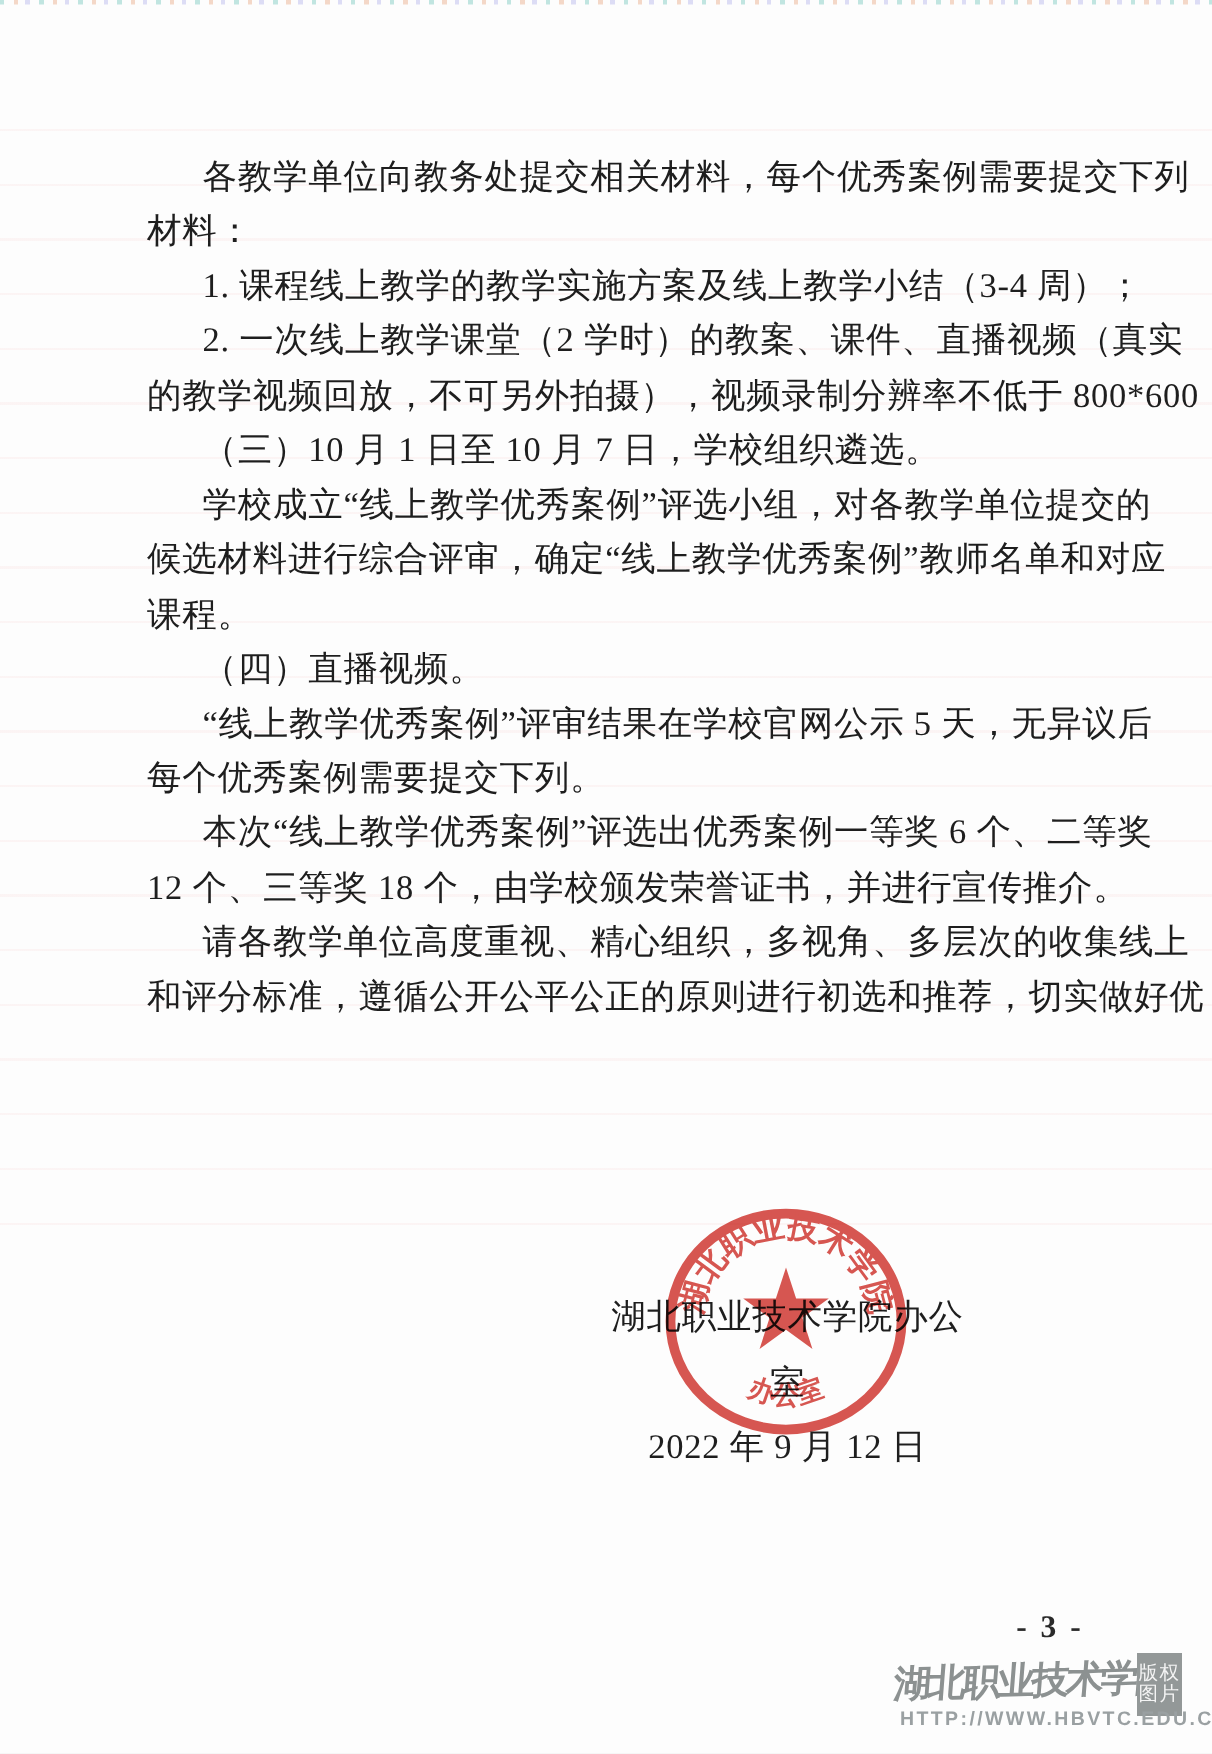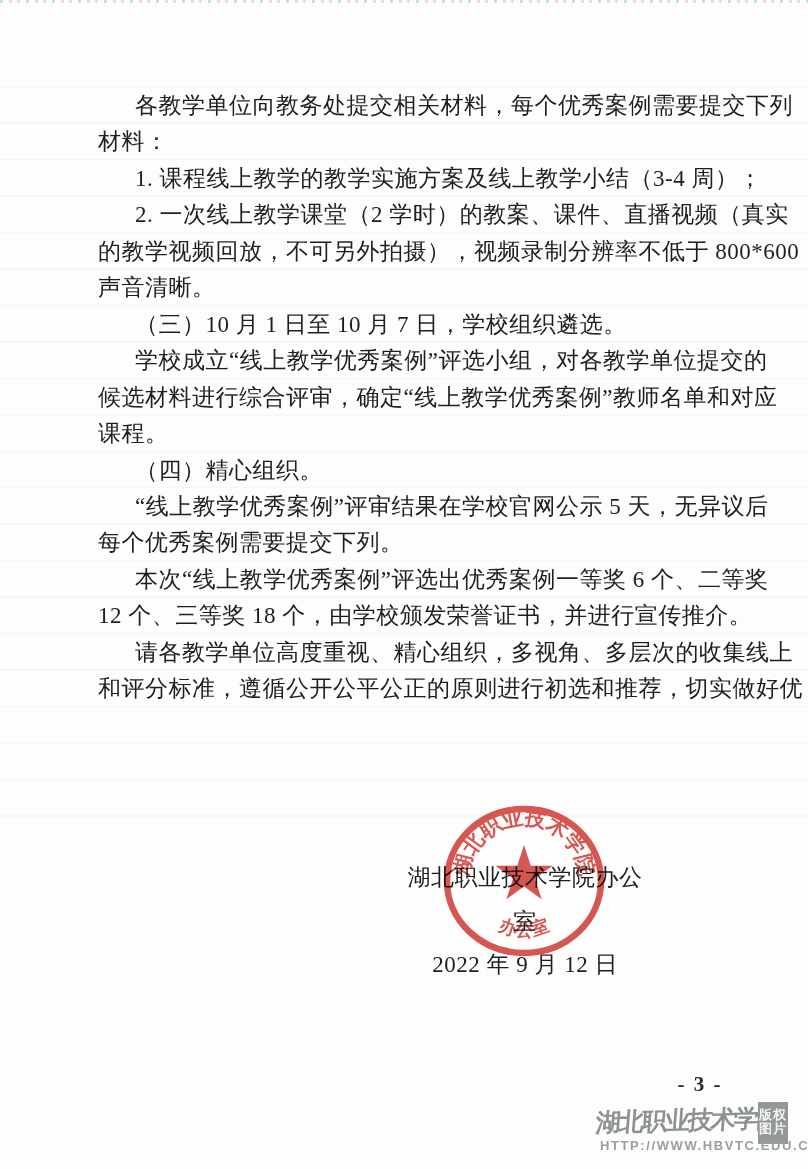--- a/index.html
+++ b/index.html
@@ -17,21 +17,21 @@
       rgba(160,160,230,.35) 17px 20px, rgba(255,255,255,0) 20px 26px);
   }
   
   .scan-bands{
     position:absolute;left:0;top:86px;width:808px;height:734px;
     background:repeating-linear-gradient(180deg,
       rgba(235,130,130,.07) 0 1.5px, rgba(255,255,255,0) 1.5px 36.45px);
     pointer-events:none;
   }
   .doc-text{
-    position:absolute;left:98px;top:88px;width:668px;
+    position:absolute;left:98px;top:100px;width:668px;
     font-size:23px;line-height:36.45px;letter-spacing:.5px;
     color:#1e1e1e;
   }
   .line{white-space:nowrap;}
   .line.indent{text-indent:37px;}
   .bold{font-weight:normal;}
   .signature{
     position:absolute;left:400px;top:856px;width:250px;
     text-align:center;font-size:23px;line-height:43.5px;
     color:#1e1e1e;letter-spacing:.5px;
@@ -49,21 +49,21 @@
   .watermark{position:absolute;left:560px;top:1100px;width:248px;height:60px;}
   .wm-script{
     position:absolute;left:36px;top:4px;width:162px;
     font-size:25px;font-weight:900;color:#8c9191;letter-spacing:-2px;
     transform:rotate(-1.5deg) skewX(-6deg);white-space:nowrap;
     font-family:"Liberation Serif",serif;
   }
   .wm-badge{
     position:absolute;left:198px;top:2px;width:30px;height:42px;
     background:#939898;color:#f4f4f4;font-size:13px;line-height:14px;
-    font-weight:bold;text-align:center;padding-top:6px;box-sizing:border-box;
+    font-weight:normal;text-align:center;padding-top:6px;box-sizing:border-box;
     font-family:"Liberation Sans",sans-serif;letter-spacing:1px;
   }
   .wm-url{
     position:absolute;left:40px;top:38px;width:200px;
     font-size:13px;font-weight:bold;color:#9aa0a2;letter-spacing:1.6px;
     font-family:"Liberation Sans",sans-serif;white-space:nowrap;
   }
 </style>
 </head>
 <body>
@@ -72,26 +72,25 @@
 
   <div class="scan-strip"></div>
   <div class="scan-bands"></div>
 
   <div class="doc-text" id="doc-lines">
       <div class="line indent">各教学单位向教务处提交相关材料，每个优秀案例需要提交下列</div>
       <div class="line">材料：</div>
       <div class="line indent">1. 课程线上教学的教学实施方案及线上教学小结（3-4 周）；</div>
       <div class="line indent">2. 一次线上教学课堂（2 学时）的教案、课件、直播视频（真实</div>
       <div class="line">的教学视频回放，不可另外拍摄），视频录制分辨率不低于 800*600，</div>
-      <div class="line">声音清晰。</div>
       <div class="line indent bold">（三）10 月 1 日至 10 月 7 日，学校组织遴选。</div>
       <div class="line indent">学校成立“线上教学优秀案例”评选小组，对各教学单位提交的</div>
       <div class="line">候选材料进行综合评审，确定“线上教学优秀案例”教师名单和对应</div>
       <div class="line">课程。</div>
-      <div class="line indent bold">（四）精心组织。</div>
+      <div class="line indent bold">（四）直播视频。</div>
       <div class="line indent">“线上教学优秀案例”评审结果在学校官网公示 5 天，无异议后</div>
       <div class="line">每个优秀案例需要提交下列。</div>
       <div class="line indent">本次“线上教学优秀案例”评选出优秀案例一等奖 6 个、二等奖</div>
       <div class="line">12 个、三等奖 18 个，由学校颁发荣誉证书，并进行宣传推介。</div>
       <div class="line indent">请各教学单位高度重视、精心组织，多视角、多层次的收集线上</div>
       <div class="line">和评分标准，遵循公开公平公正的原则进行初选和推荐，切实做好优</div>
     </div>
 
   <div class="signature">
     <div>湖北职业技术学院办公室</div>

